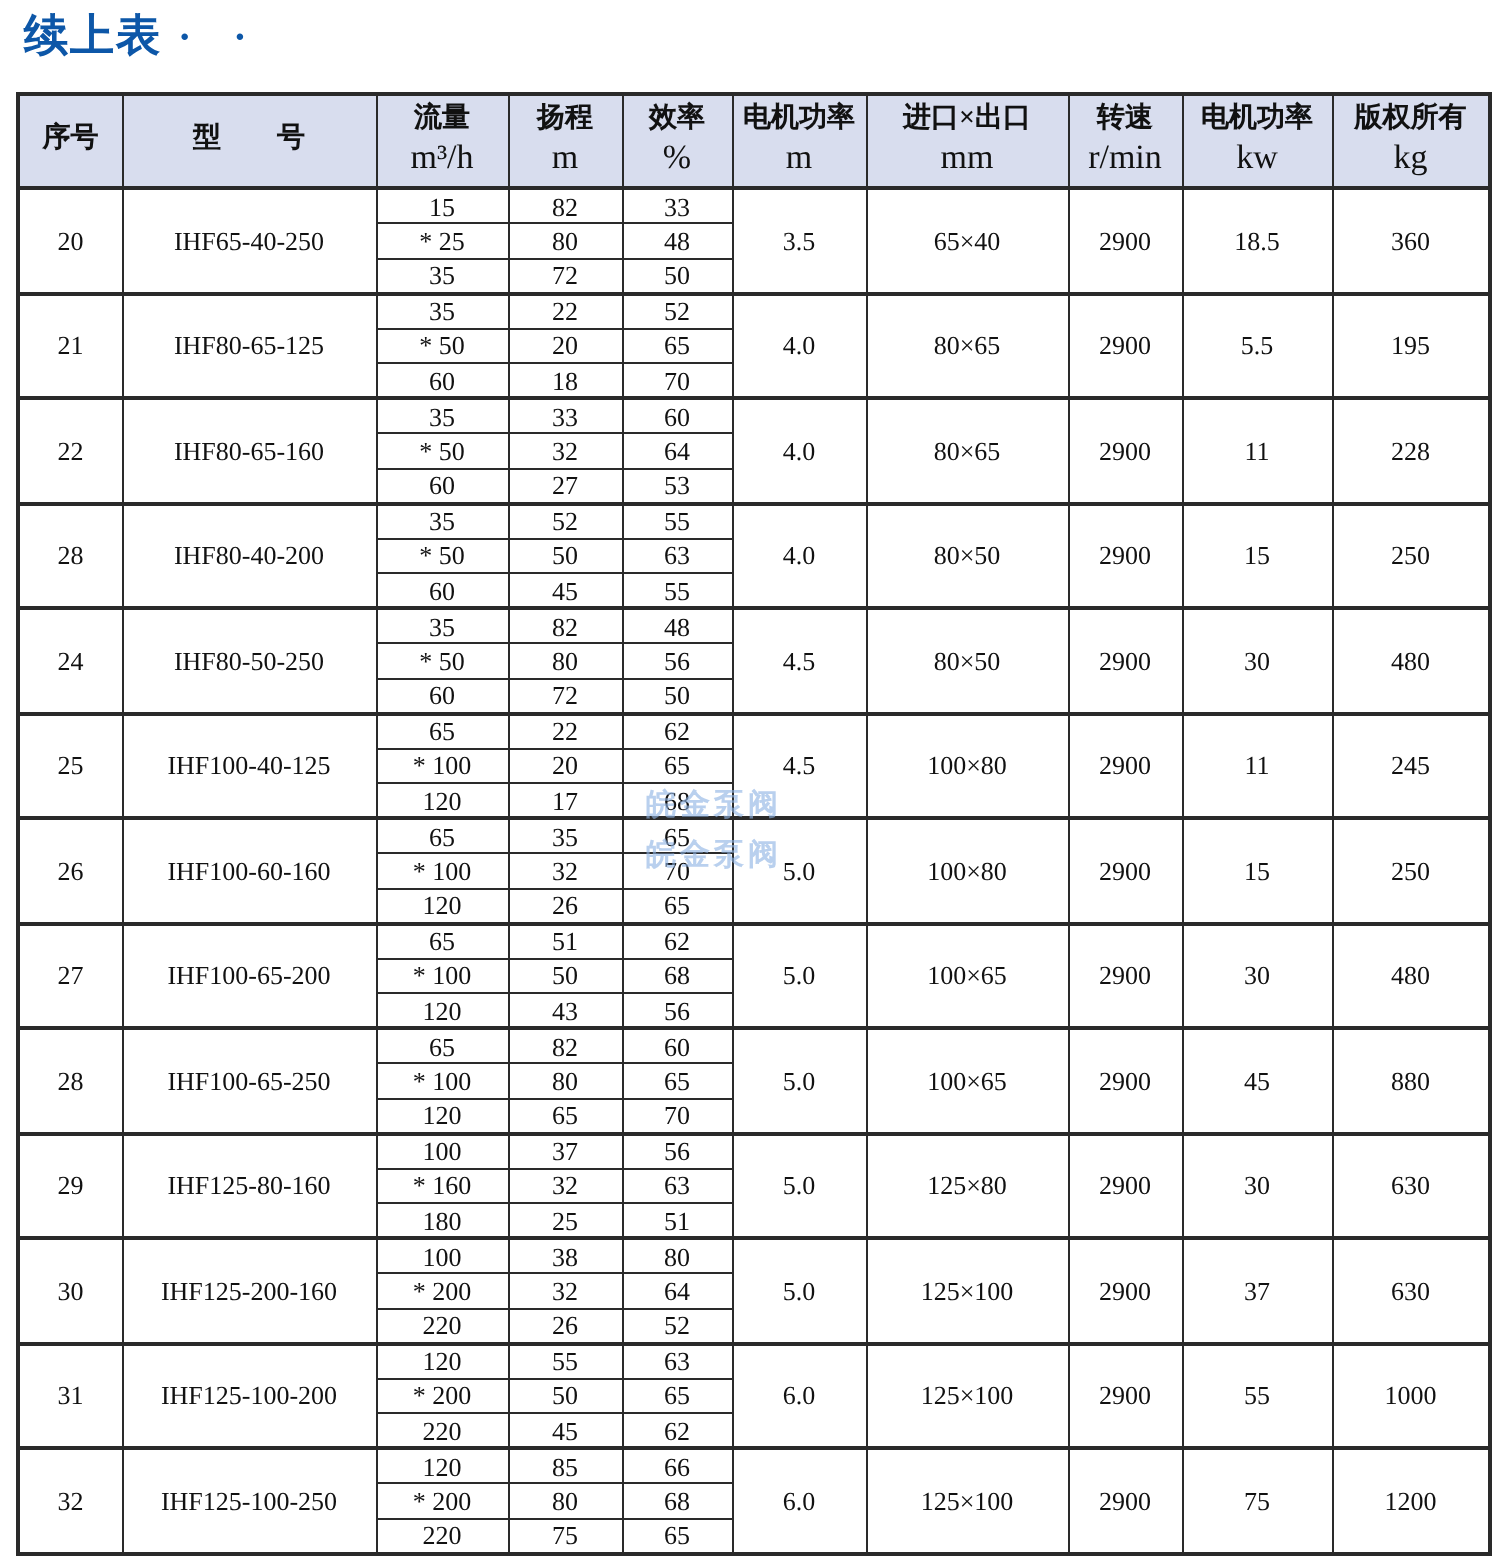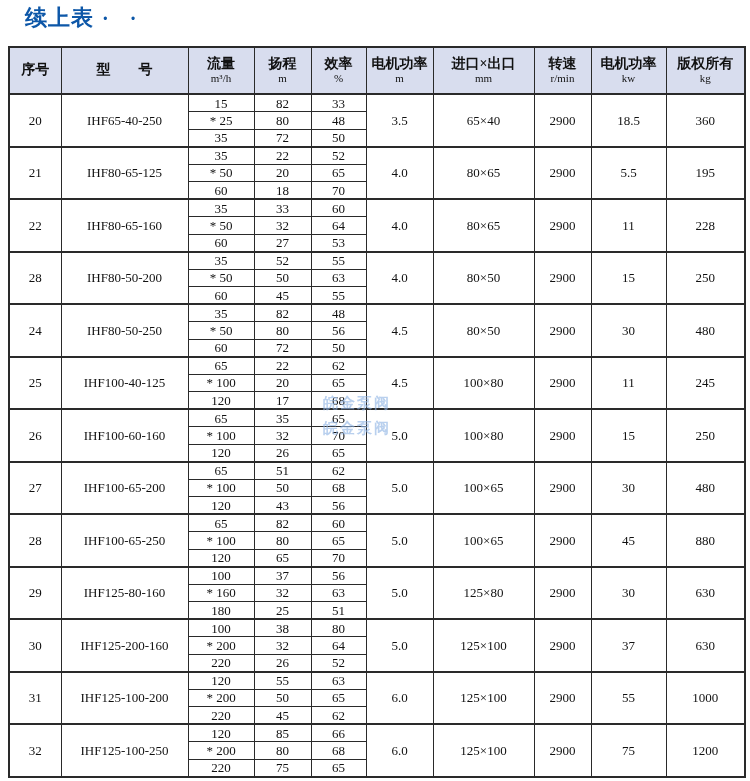--- a/index.html
+++ b/index.html
@@ -7,41 +7,41 @@
     --header-bg:#d8ddee;
     --border:#2a2a2a;
     --watermark:#8fb4e4;
   }
   html,body{margin:0;padding:0;}
   body{
     width:750px;height:781px;background:#ffffff;position:relative;overflow:hidden;
     font-family:"Liberation Serif","DejaVu Serif",serif;
   }
   .title{
-    position:absolute;left:25px;top:3px;
+    position:absolute;left:12px;top:3px;
     font-size:22px;font-weight:bold;color:var(--title-blue);letter-spacing:1px;
     white-space:nowrap;
   }
   .title .bullets{font-size:20px;margin-left:8px;letter-spacing:8px;font-weight:bold;}
   table.spec{
     position:absolute;left:8px;top:46px;width:736px;
     border-collapse:collapse;table-layout:fixed;
     border:2px solid var(--border);
   }
   th,td{
     border:1px solid var(--border);
     text-align:center;vertical-align:middle;
     padding:0;color:#111;overflow:hidden;white-space:nowrap;
   }
   thead tr{height:47px;}
   th{
     background:var(--header-bg);
     font-weight:bold;font-size:14px;line-height:1.2;
   }
-  th .h-unit{display:block;font-weight:normal;font-size:11px;}
+  th .h-unit{display:block;font-weight:normal;font-size:17px;}
   th .h-unit:empty{display:none;}
   tbody tr{height:17.5px;}
   td{font-size:13px;line-height:1;}
   tbody tr.group-start td{border-top:2px solid var(--border);}
   thead th{border-bottom:2px solid var(--border);}
   .watermark{
     position:absolute;left:323px;top:391px;z-index:3;
     color:var(--watermark);opacity:0.62;
     font-size:15px;line-height:25px;letter-spacing:2px;
     pointer-events:none;font-weight:bold;white-space:nowrap;
@@ -143,21 +143,21 @@
         <td>32</td>
         <td>64</td>
       </tr>
       <tr>
         <td>60</td>
         <td>27</td>
         <td>53</td>
       </tr>
       <tr class="group-start">
         <td rowspan="3">28</td>
-        <td rowspan="3">IHF80-50-200</td>
+        <td rowspan="3">IHF80-40-200</td>
         <td>35</td>
         <td>52</td>
         <td>55</td>
         <td rowspan="3">4.0</td>
         <td rowspan="3">80×50</td>
         <td rowspan="3">2900</td>
         <td rowspan="3">15</td>
         <td rowspan="3">250</td>
       </tr>
       <tr>

